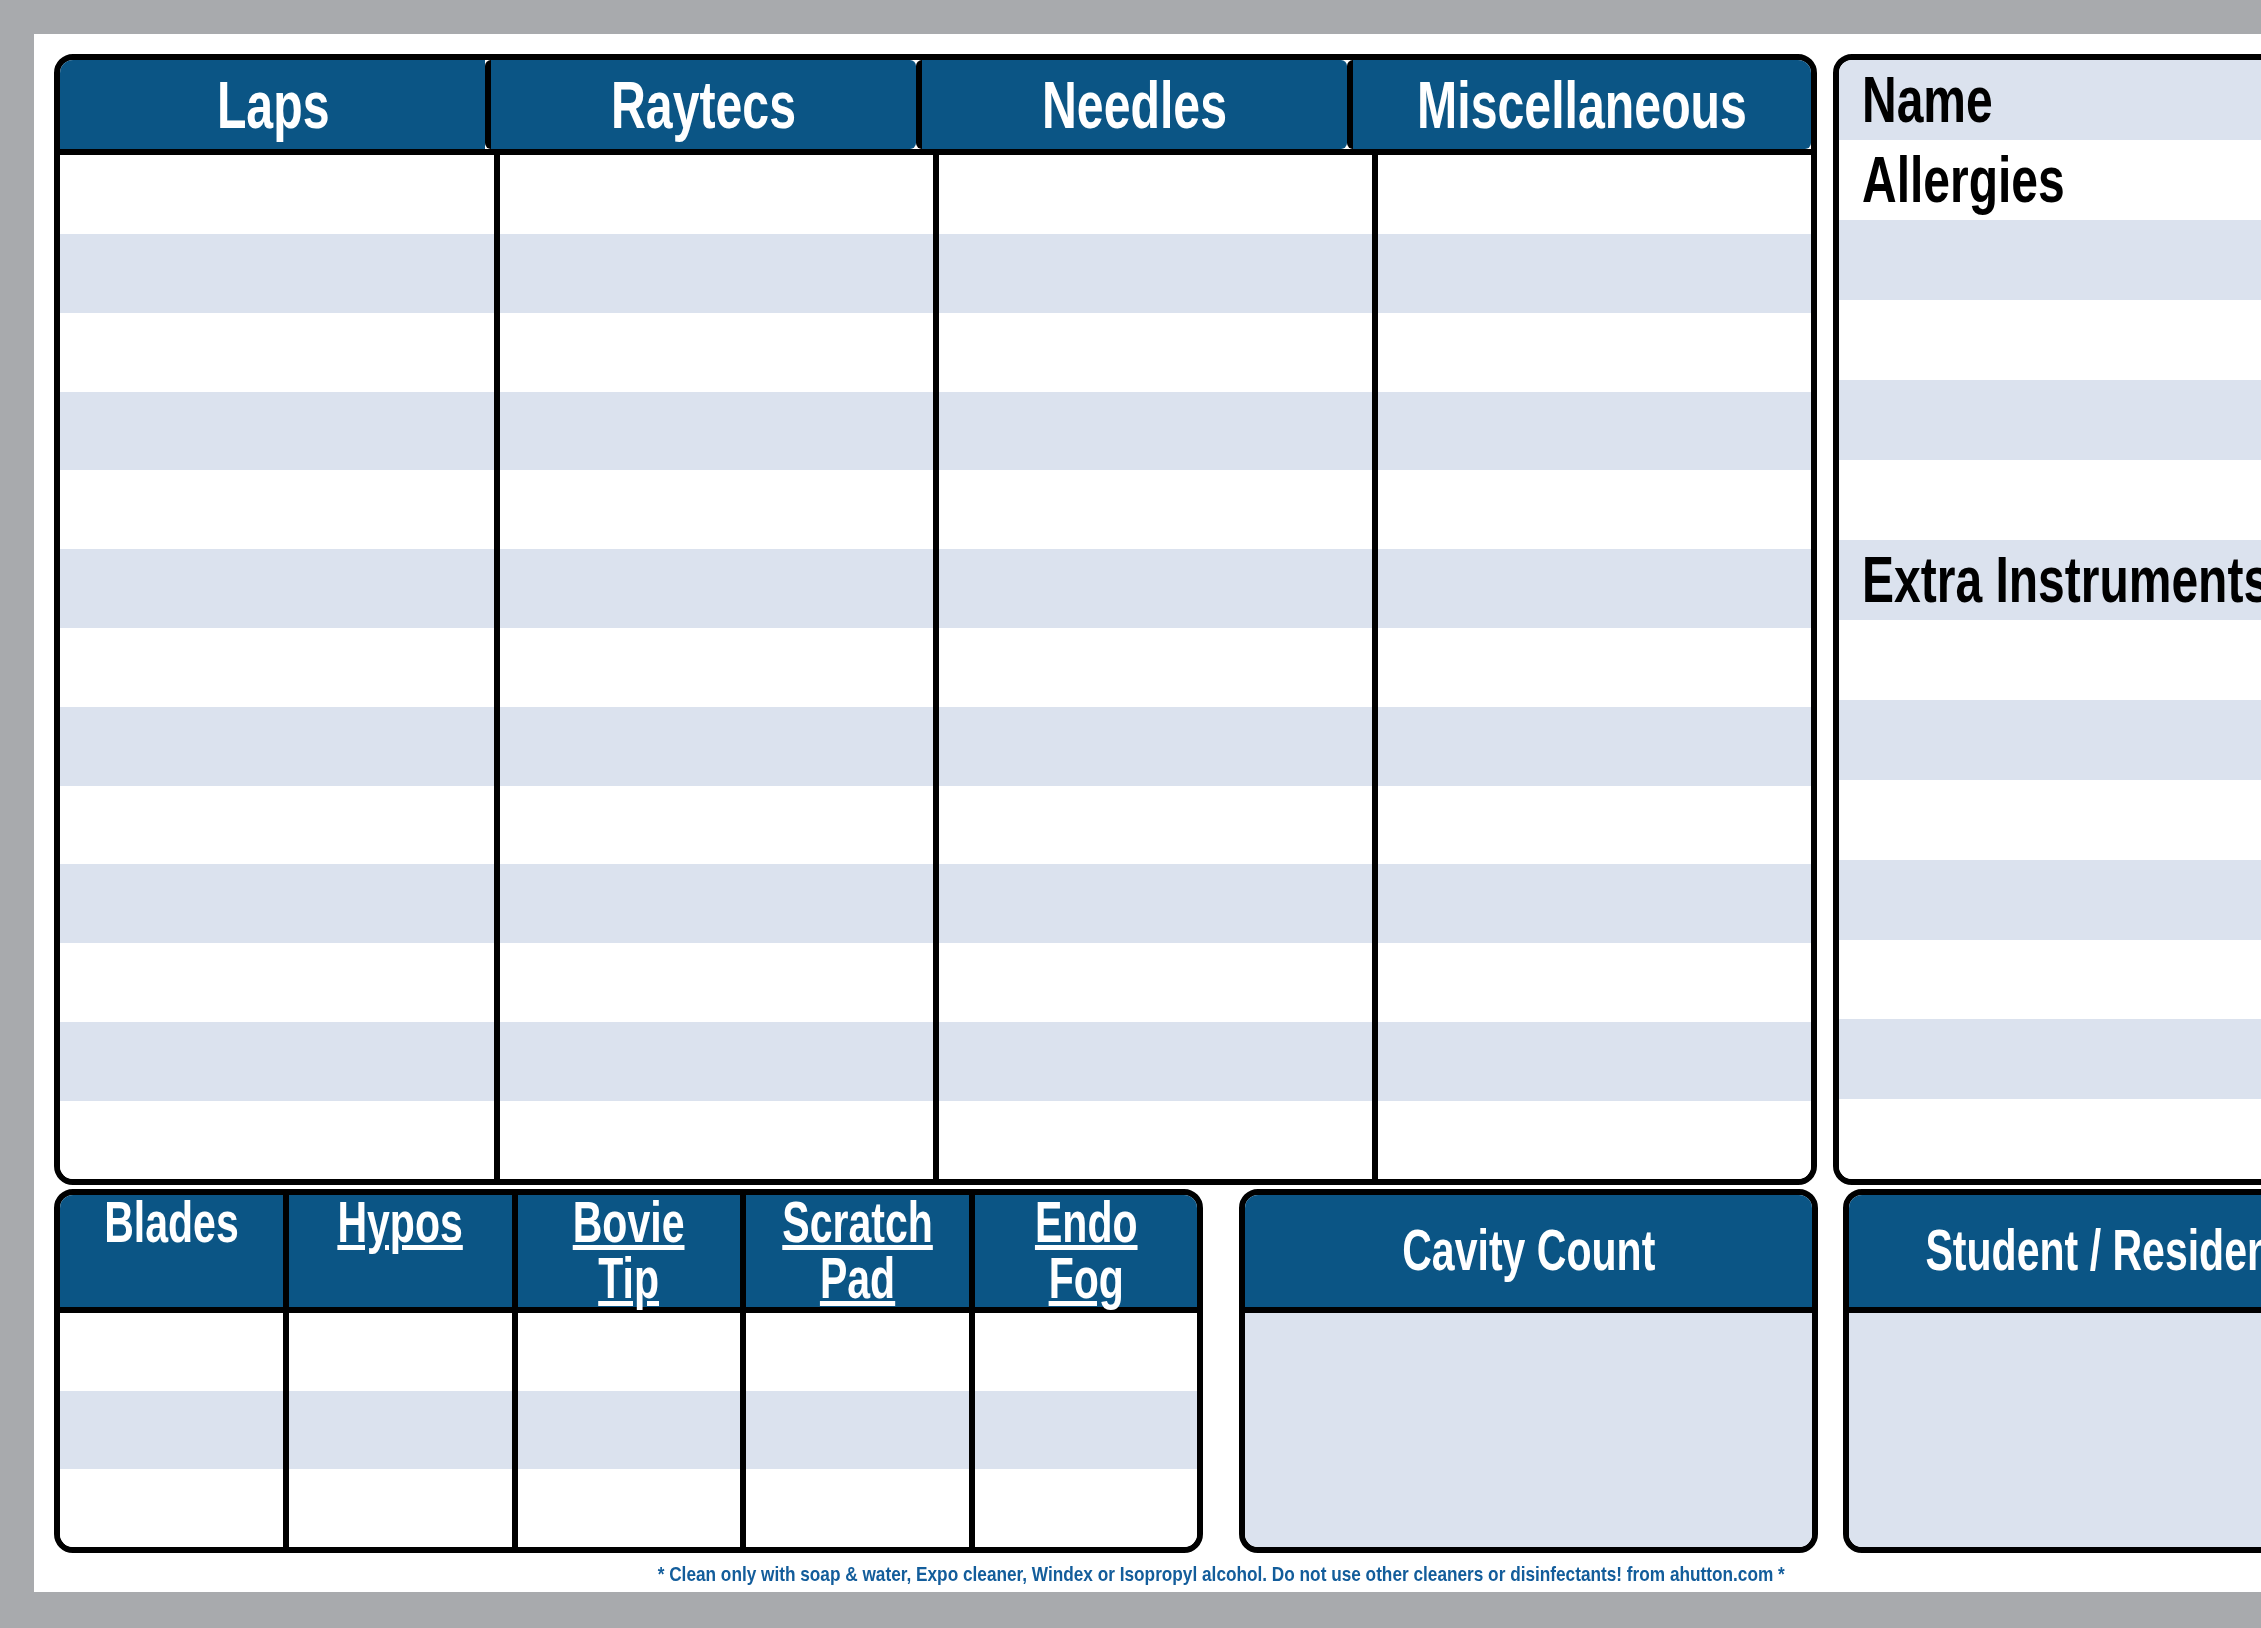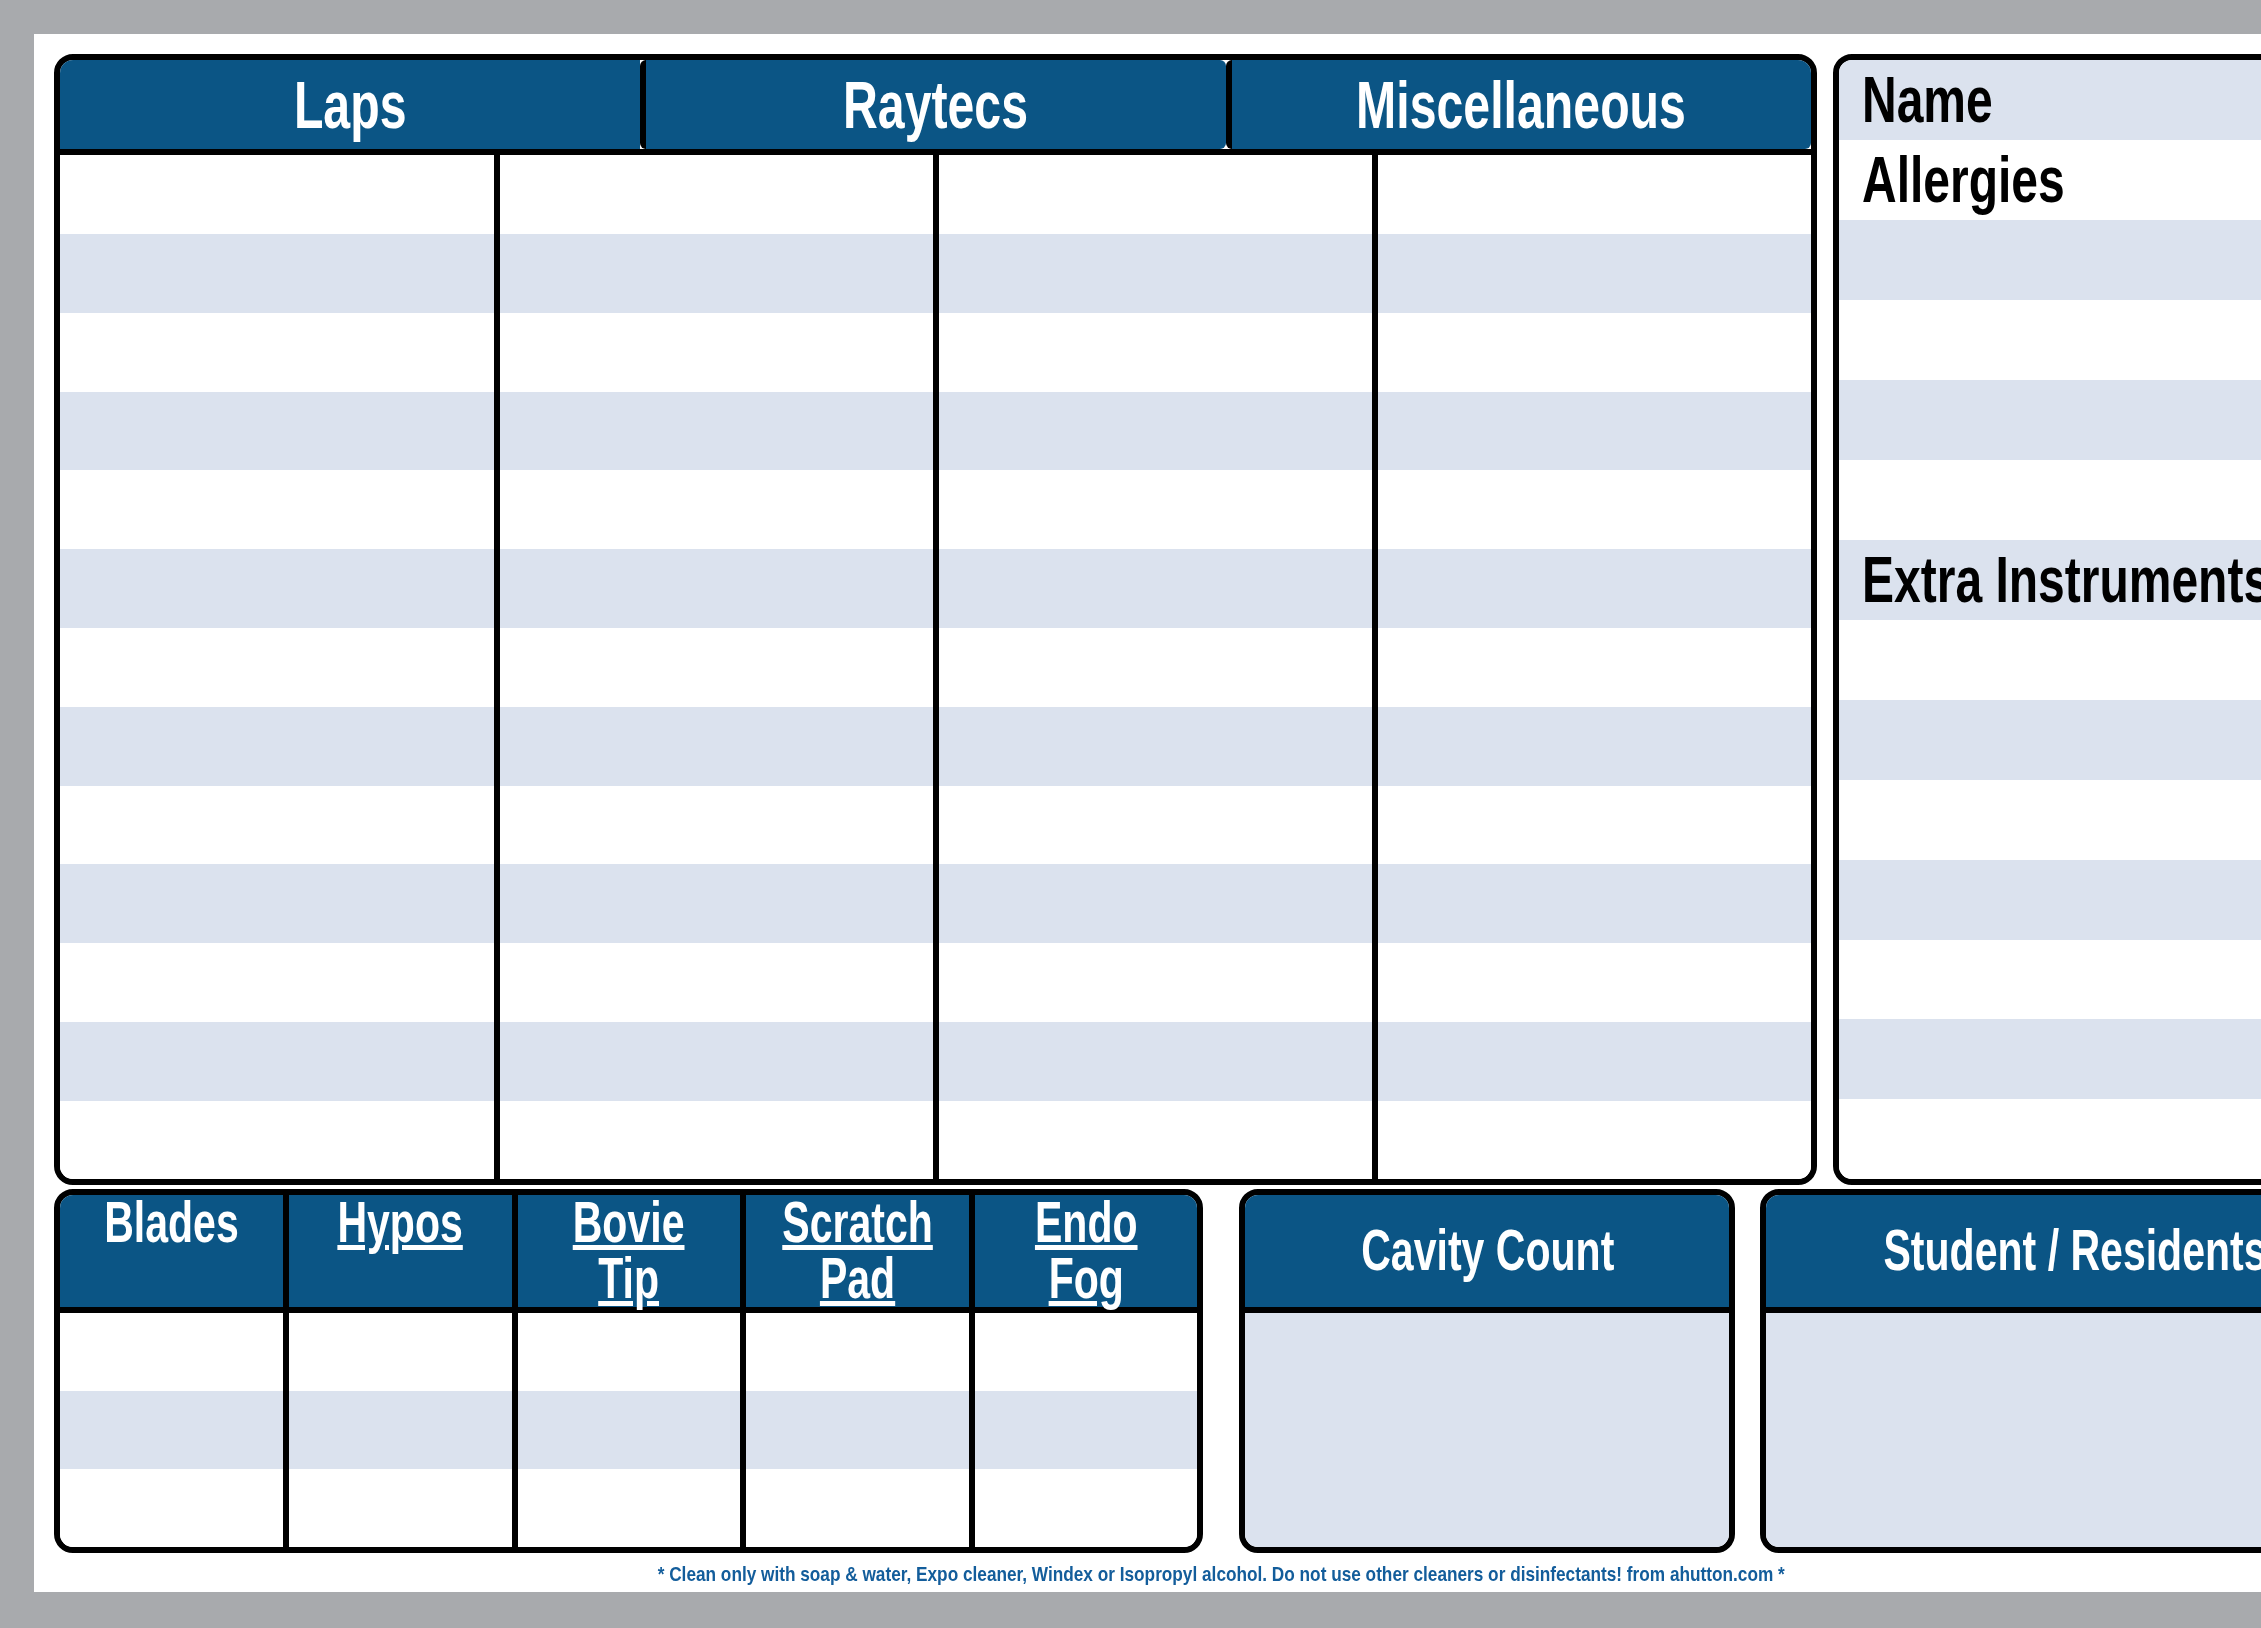--- a/index.html
+++ b/index.html
@@ -61,21 +61,21 @@
   .supply-table { width: 1149px; height: 100%; display: flex; flex-direction: column; margin-right: 36px; }
   .supply-table .head-row { display: flex; height: 112px; flex: none; }
   .supply-table .hcell {
     flex: 1 1 0; display: flex; align-items: flex-start; justify-content: center;
     background: var(--blue, #0b5585); color: #fff; text-align: center;
   }
   .supply-table .hcell + .hcell { border-left: 6.3px solid #000; text-decoration: underline; }
   .supply-table .head-sep { height: 0; border-bottom: 6.3px solid #000; flex: none; }
   .supply-table .body { flex: 1 1 auto; display: flex; }
   .side-box { height: 100%; display: flex; flex-direction: column; }
-  .cavity-box { width: 496px; margin-right: 25px; }
+  .cavity-box { width: 579px; margin-right: 25px; }
   .student-box { flex: 1 1 auto; }
   .side-box .blue-head { height: 112px; flex: none; }
   .side-box .fill { flex: 1 1 auto; background: var(--stripe, #dbe2ee); }
   
   .footer-strip {
     position: absolute; left: 0; top: 1520px; width: 2374px; height: 38px;
     display: flex; align-items: center; justify-content: center;
   }
   .footer-note { color: var(--footer-blue, #135d9b); font-size: 21px; line-height: 1; }
   
@@ -94,20 +94,23 @@
 
     <div class="count-table box">
       <div class="head-row">
         <div class="hcell">
             <span class="big-h cond">Laps</span>
           </div>
         <div class="hcell">
             <span class="big-h cond">Raytecs</span>
           </div>
         <div class="hcell">
+            <span class="big-h cond">Needles</span>
+          </div>
+        <div class="hcell">
             <span class="big-h cond">Miscellaneous</span>
           </div>
       </div>
       <div class="head-sep"></div>
       <div class="body">
         <div class="col">
             <div class="stripe white"></div>
             <div class="stripe light"></div>
             <div class="stripe white"></div>
             <div class="stripe light"></div>

